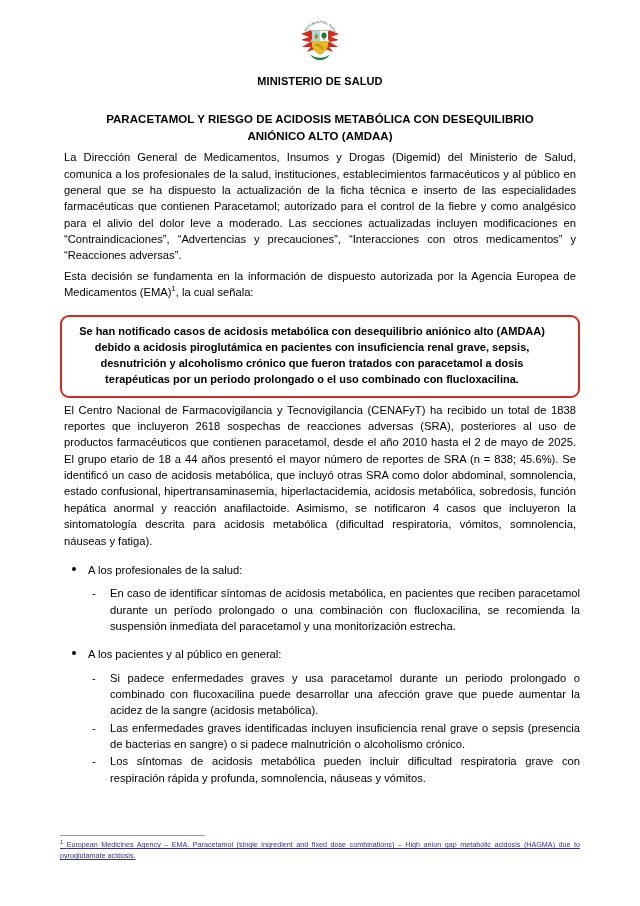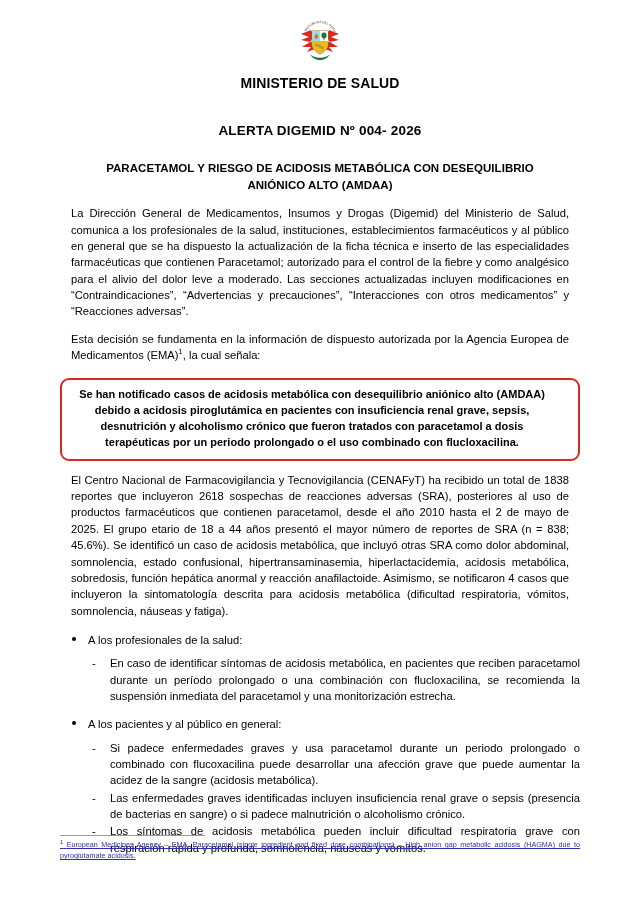--- a/index.html
+++ b/index.html
@@ -24,21 +24,21 @@
 
   
   .header {
     text-align: center;
   }
   .crest {
     display: block;
     margin: 0 auto;
   }
   .ministry {
-    font-size: 14px;
+    font-size: 11px;
     font-weight: bold;
     letter-spacing: 0.1px;
     margin-top: 6px;
     line-height: 1.35;
   }
   .ministry-sub {
     font-size: 8.5px;
     font-weight: bold;
     line-height: 1.35;
   }
@@ -58,21 +58,21 @@
     margin-top: 22px;
     line-height: 1.5;
     letter-spacing: 0.05px;
   }
 
   
   p.body {
     font-size: 11.2px;
     line-height: 1.46;
     text-align: justify;
-    margin: 11px;
+    margin: 4px;
     hyphens: none;
   }
   .gap-lg { margin-top: 17px; }
   .gap-md { margin-top: 16px; }
   sup.fn {
     font-size: 7.5px;
     vertical-align: super;
     line-height: 0;
   }
 
@@ -199,21 +199,20 @@
 
         <path d="M17,26 C20,25 24,27 27,31 L24,32 C22,29 19,28 17,28 Z" fill="#C9971B"></path>
         <circle cx="26" cy="31" r="1" fill="#E8B923"></circle>
 
         <path d="M12,36 C16,41 28,41 32,36 C28,44 16,44 12,36 Z" fill="#1d7a36"></path>
       </svg>
     </span>
     <div class="ministry">MINISTERIO DE SALUD</div>
   </div>
 
-  <div class="alert-title">ALERTA DIGEMID Nº 004- 2026</div>
   <div class="subject-title">
     <span>PARACETAMOL Y RIESGO DE ACIDOSIS METABÓLICA CON DESEQUILIBRIO</span><br>
     <span>ANIÓNICO ALTO (AMDAA)</span>
   </div>
 
   <p class="body gap-lg">La Dirección General de Medicamentos, Insumos y Drogas (Digemid) del Ministerio de Salud, comunica a los profesionales de la salud, instituciones, establecimientos farmacéuticos y al público en general que se ha dispuesto la actualización de la ficha técnica e inserto de las especialidades farmacéuticas que contienen Paracetamol; autorizado para el control de la fiebre y como analgésico para el alivio del dolor leve a moderado. Las secciones actualizadas incluyen modificaciones en “Contraindicaciones”, “Advertencias y precauciones”, “Interacciones con otros medicamentos” y “Reacciones adversas”.</p>
 
   <p class="body gap-md"><span>Esta decisión se fundamenta en la información de dispuesto autorizada por la Agencia Europea de Medicamentos (EMA)</span><sup class="fn">1</sup><span>, la cual señala:</span></p>
 
   <div class="warning-box">

